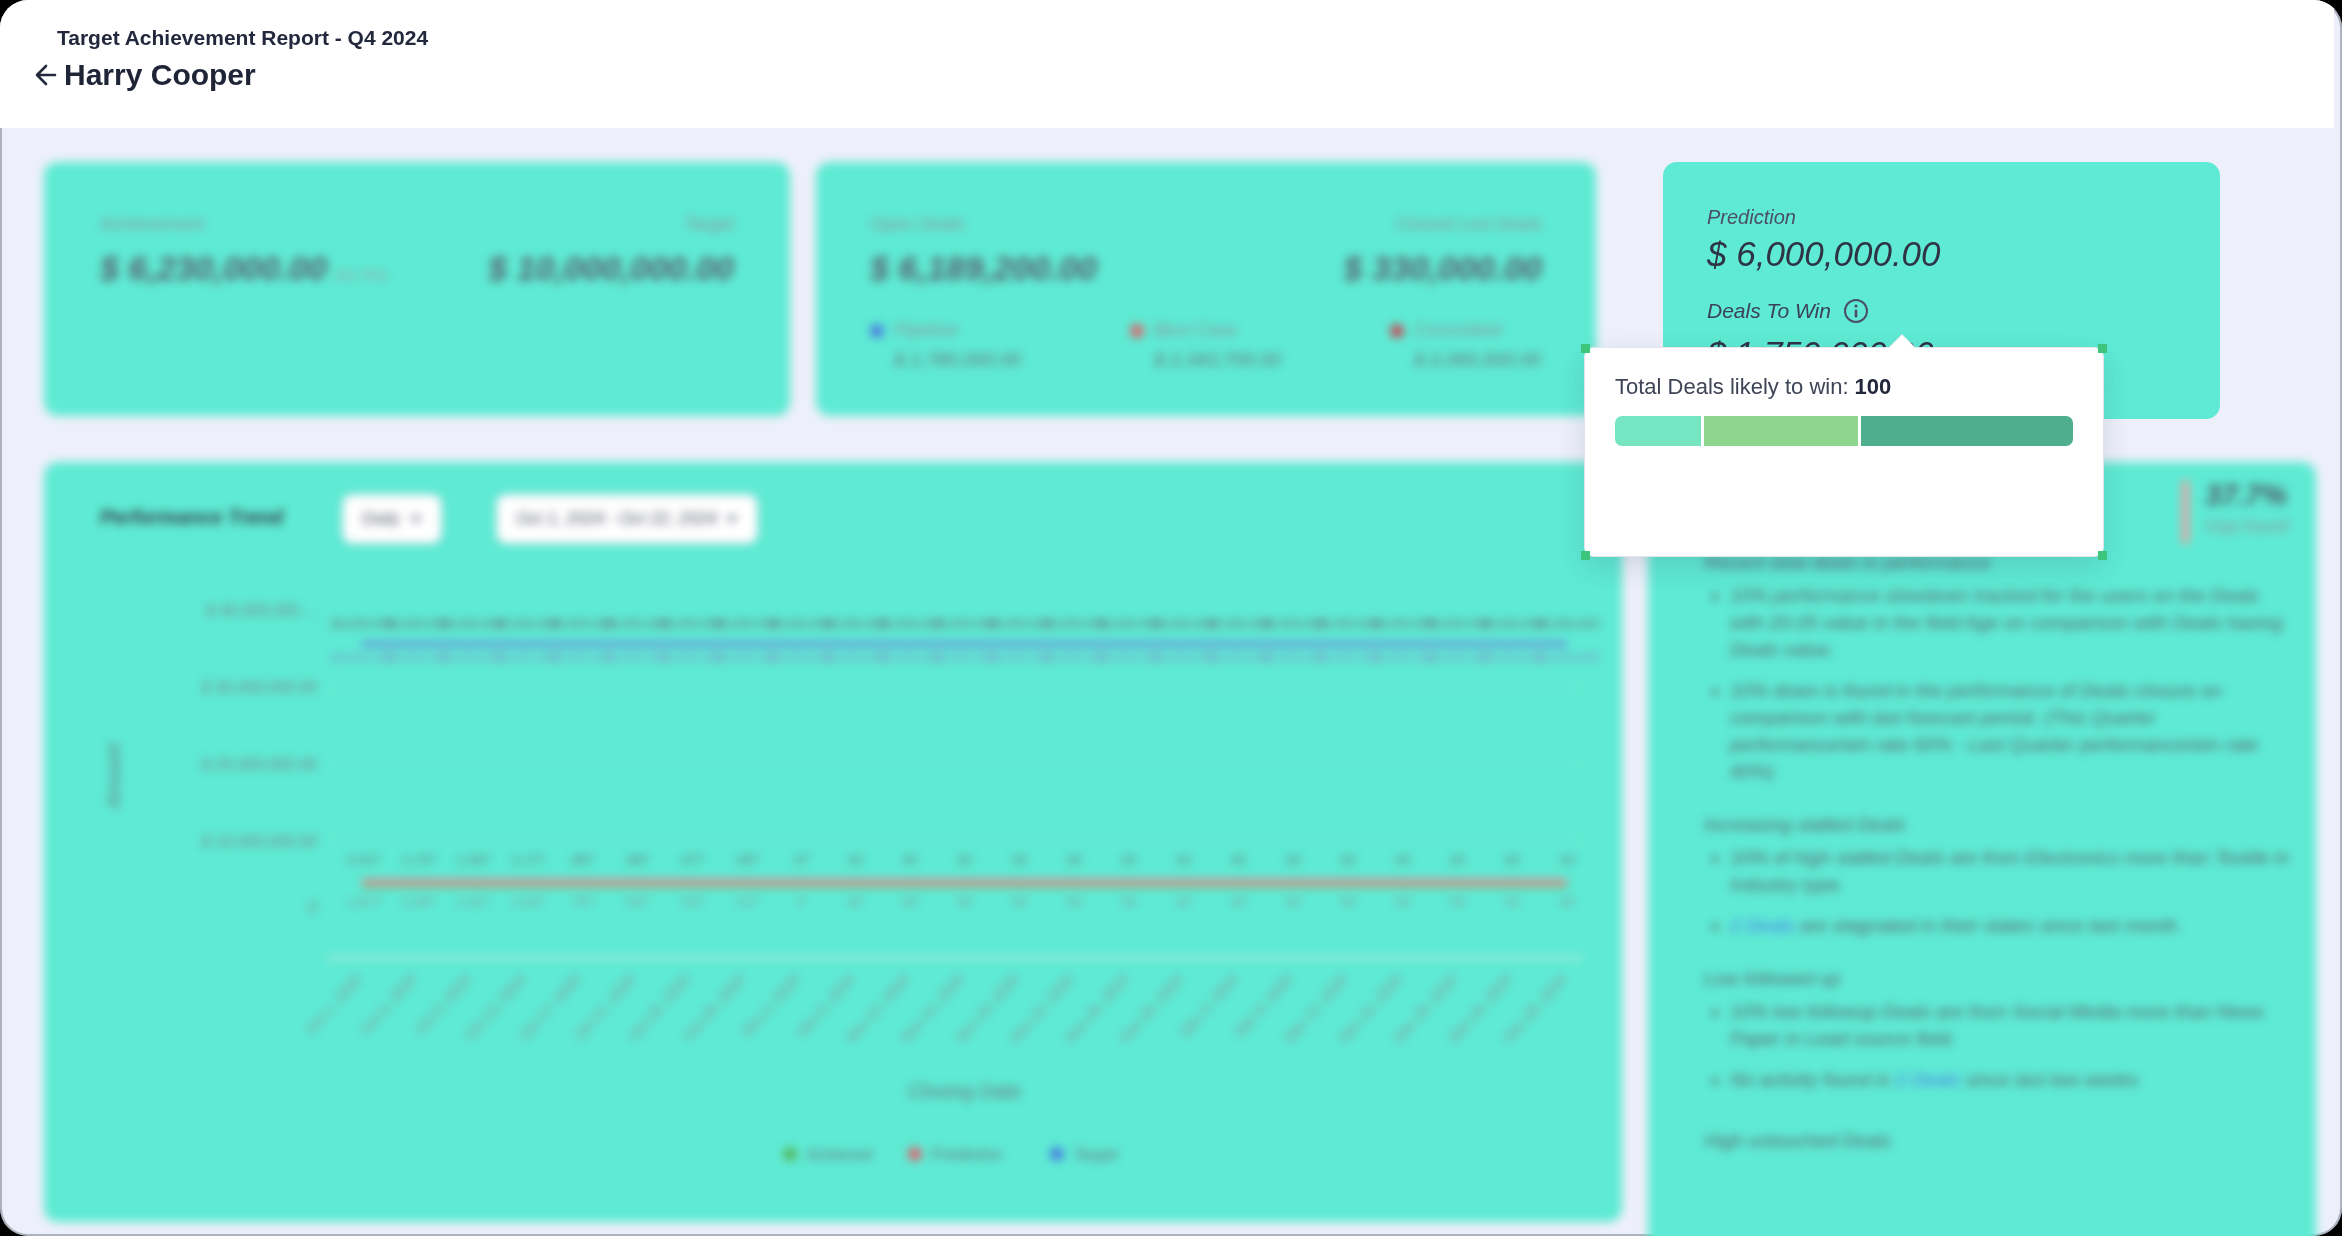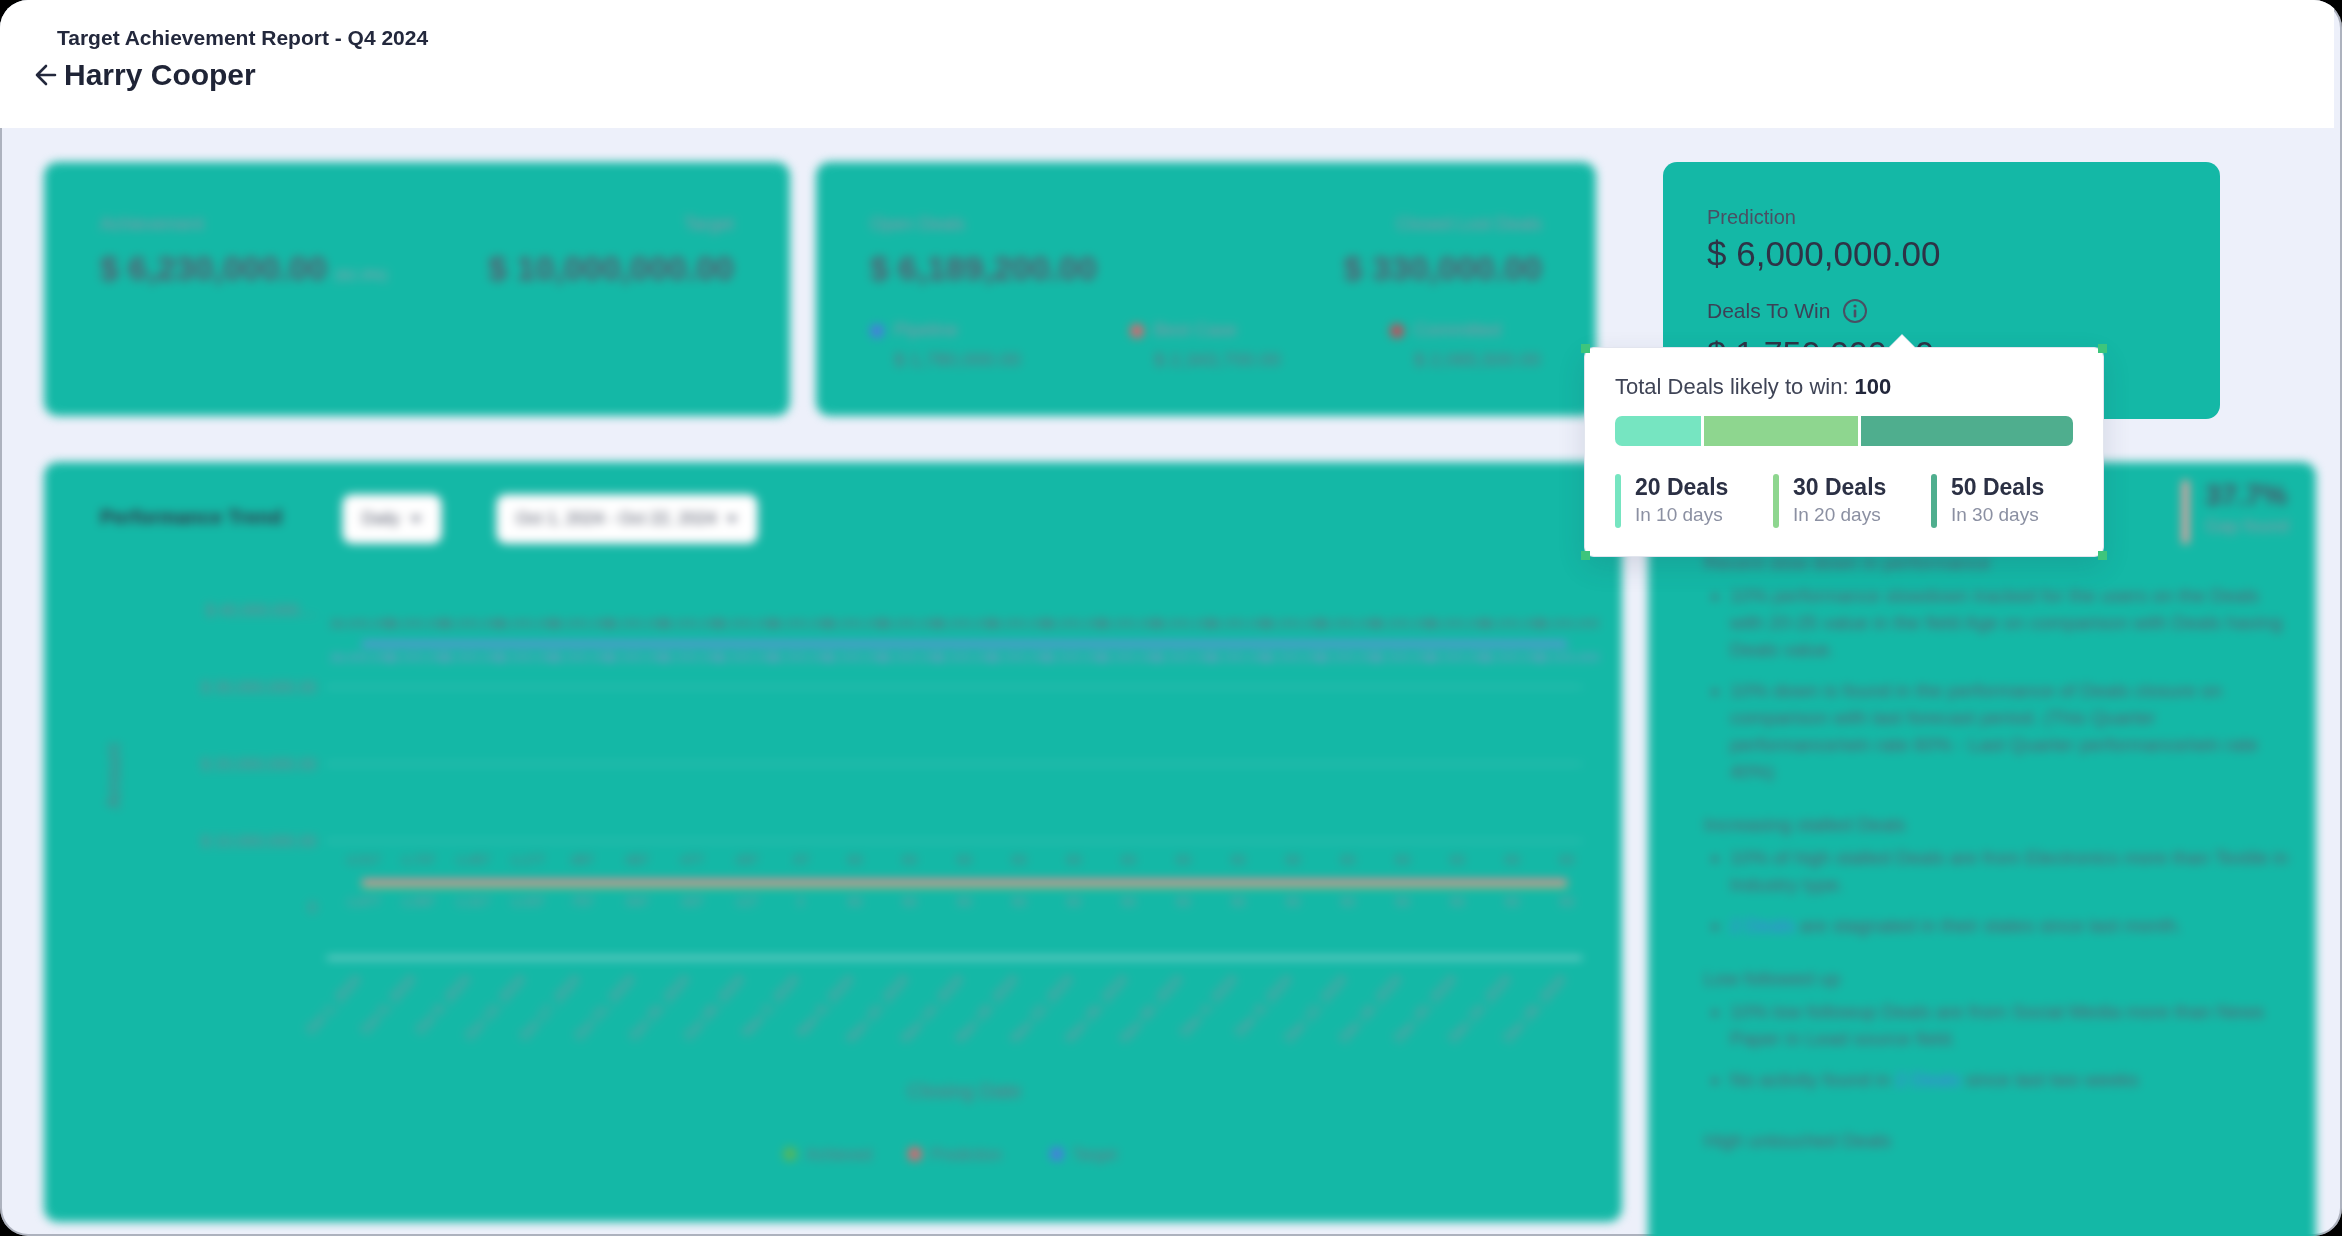--- a/index.html
+++ b/index.html
@@ -5,21 +5,21 @@
   html,body{margin:0;padding:0;width:2342px;height:1236px;background:#000;font-family:"Liberation Sans",sans-serif;}
   .app{position:absolute;inset:0;background:#edf0fa;border-radius:28px;overflow:hidden;
        box-shadow:inset 0 0 0 2px rgba(110,115,130,.5);}
   
   .header{position:absolute;left:0;top:0;right:8px;height:128px;background:#fff;}
   .report-title{position:absolute;left:57px;top:26px;font-size:21px;font-weight:700;color:#23283c;}
   .back-row{position:absolute;left:26px;top:58px;display:flex;align-items:center;gap:4px;}
   .back-btn{width:34px;height:34px;display:flex;align-items:center;justify-content:center;cursor:pointer;}
   .user-name{font-size:30px;font-weight:700;color:#1f2436;}
   
-  .card{position:absolute;background:#14b8a6;border-radius:14px;}
+  .card{position:absolute;background:#5eead4;border-radius:14px;font-style:italic;}
   .blurred{filter:blur(5px);}
   .c-label{font-size:18px;color:#8f94a6;}
   .c-value{font-size:34px;font-weight:600;color:#585e70;margin-top:14px;white-space:nowrap;}
   .pct{font-size:15px;font-weight:400;color:#9ba0b0;margin-left:8px;}
   
   .corner{position:absolute;top:52px;}
   .corner.left{left:56px;}
   .corner.right{right:56px;text-align:right;}
   .breakdown{position:absolute;left:54px;top:158px;display:flex;gap:90px;}
   .bd-item{min-width:170px;}
@@ -336,38 +336,15 @@
     <div class="handle tl"></div>
     <div class="handle tr"></div>
     <div class="handle bl"></div>
     <div class="handle br"></div>
     <div class="tt-title"><span>Total Deals likely to win:</span><b>100</b></div>
     <div class="tt-bar">
       <div class="tt-seg" style="background: rgb(118, 229, 193); width: 19%;"></div>
       <div class="tt-seg" style="background: rgb(142, 214, 143); width: 34%;"></div>
       <div class="tt-seg" style="background: rgb(79, 174, 142); width: 47%;"></div>
     </div>
-    <div class="tt-legend">
-      <div class="tt-item">
-        <div class="tt-tick" style="background: rgb(118, 229, 193);"></div>
-        <div class="tt-texts">
-          <div class="tt-deals">20 Deals</div>
-          <div class="tt-days">In 10 days</div>
-        </div>
-      </div>
-      <div class="tt-item">
-        <div class="tt-tick" style="background: rgb(142, 214, 143);"></div>
-        <div class="tt-texts">
-          <div class="tt-deals">30 Deals</div>
-          <div class="tt-days">In 20 days</div>
-        </div>
-      </div>
-      <div class="tt-item">
-        <div class="tt-tick" style="background: rgb(79, 174, 142);"></div>
-        <div class="tt-texts">
-          <div class="tt-deals">50 Deals</div>
-          <div class="tt-days">In 30 days</div>
-        </div>
-      </div>
-    </div>
   </div>
 
 </div>
 
 </body></html>

